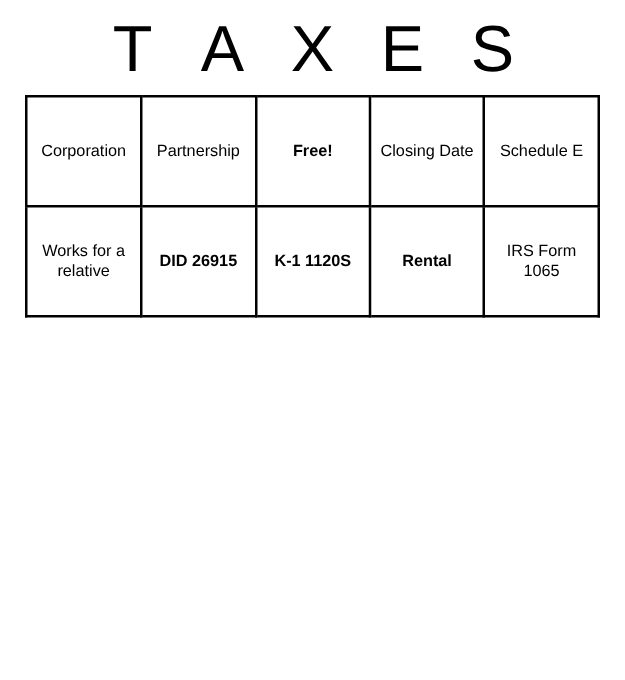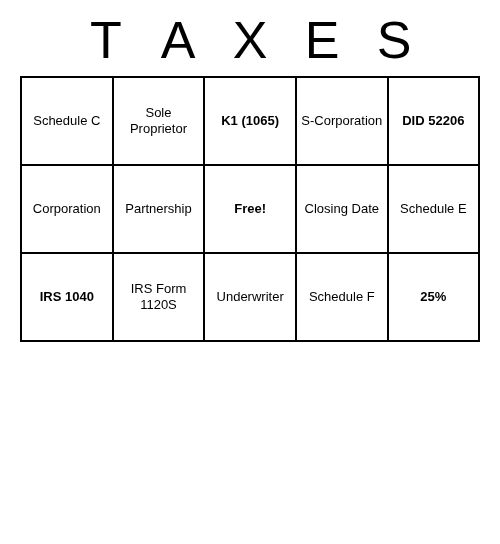--- a/index.html
+++ b/index.html
@@ -82,34 +82,27 @@
   <span class="title-letter">T</span>
   <span class="title-letter">A</span>
   <span class="title-letter">X</span>
   <span class="title-letter">E</span>
   <span class="title-letter">S</span>
 </div>
 
 <table class="bingo-grid">
   <tbody id="grid-body">
       <tr>
-        <td>Schedule C</td>
-        <td>Sole Proprietor</td>
-        <td class="cell-large">K1 (1065)</td>
-        <td>S-Corporation</td>
-        <td class="cell-large">DID 52206</td>
-      </tr>
-      <tr>
         <td>Corporation</td>
         <td>Partnership</td>
         <td class="free-cell">Free!</td>
         <td>Closing Date</td>
         <td>Schedule E</td>
       </tr>
       <tr>
-        <td class="cell-xxlarge">IRS 1040</td>
-        <td>IRS Form 1120S</td>
-        <td>Underwriter</td>
-        <td>Schedule F</td>
-        <td class="cell-xlarge">25%</td>
+        <td>Works for a relative</td>
+        <td class="cell-large">DID 26915</td>
+        <td class="cell-large">K-1 1120S</td>
+        <td class="cell-medium cell-bold">Rental</td>
+        <td>IRS Form 1065</td>
       </tr>
     </tbody>
 </table>
 
 </body></html>

